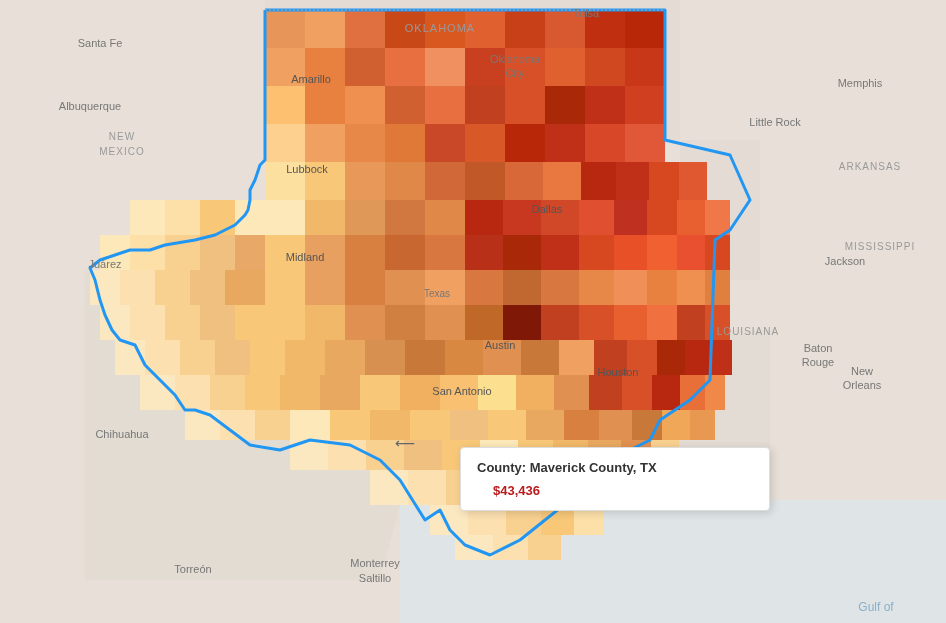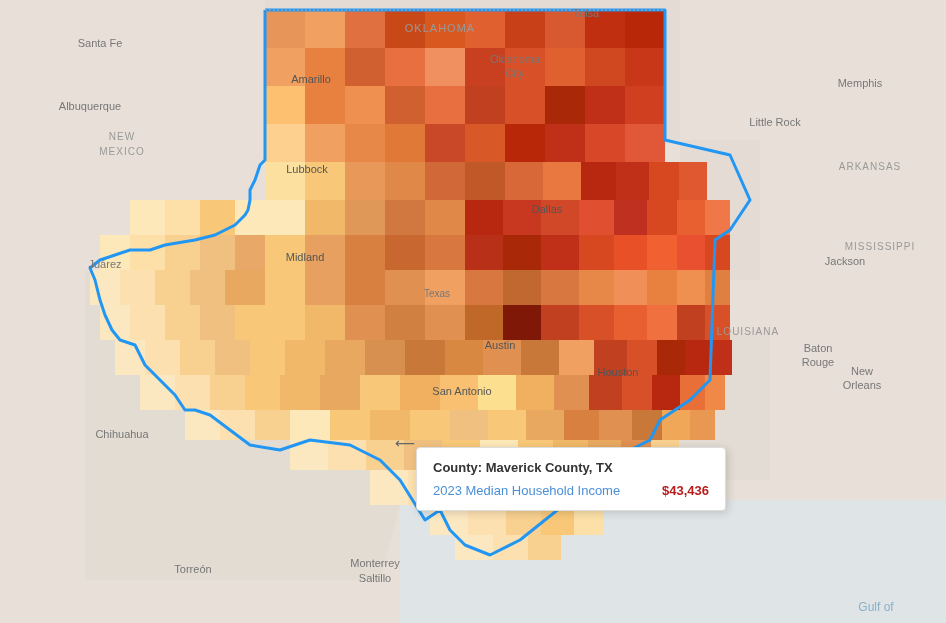--- a/index.html
+++ b/index.html
@@ -21,20 +21,21 @@
       height: 100%;
     }
     .tooltip {
       position: absolute;
       background: white;
       border: 1px solid #ddd;
       border-radius: 4px;
       padding: 12px 16px;
       box-shadow: 2px 2px 8px rgba(0,0,0,0.15);
       min-width: 310px;
+      margin-left: 44px;
     }
     .tooltip-title {
       font-size: 13px;
       font-weight: 600;
       color: #333;
       margin-bottom: 8px;
     }
     .tooltip-row {
       display: flex;
       justify-content: space-between;
@@ -328,17 +329,16 @@
 
     <text x="876" y="611" text-anchor="middle" fill="#8ab0c8" font-size="12" font-family="Arial">Gulf of</text>
 
     <text x="395" y="448" fill="#666" font-size="14" font-family="Arial">⟵</text>
   </svg>
 
   
   <div class="tooltip" style="left: 416px; top: 447px;">
     <div class="tooltip-title">County: Maverick County, TX</div>
     <div class="tooltip-row">
-      <span class="tooltip-label">2023 Median Household Income</span>
       <span class="tooltip-value" style="margin-left: 16px;">$43,436</span>
     </div>
   </div>
 </div>
 
 </body></html>

